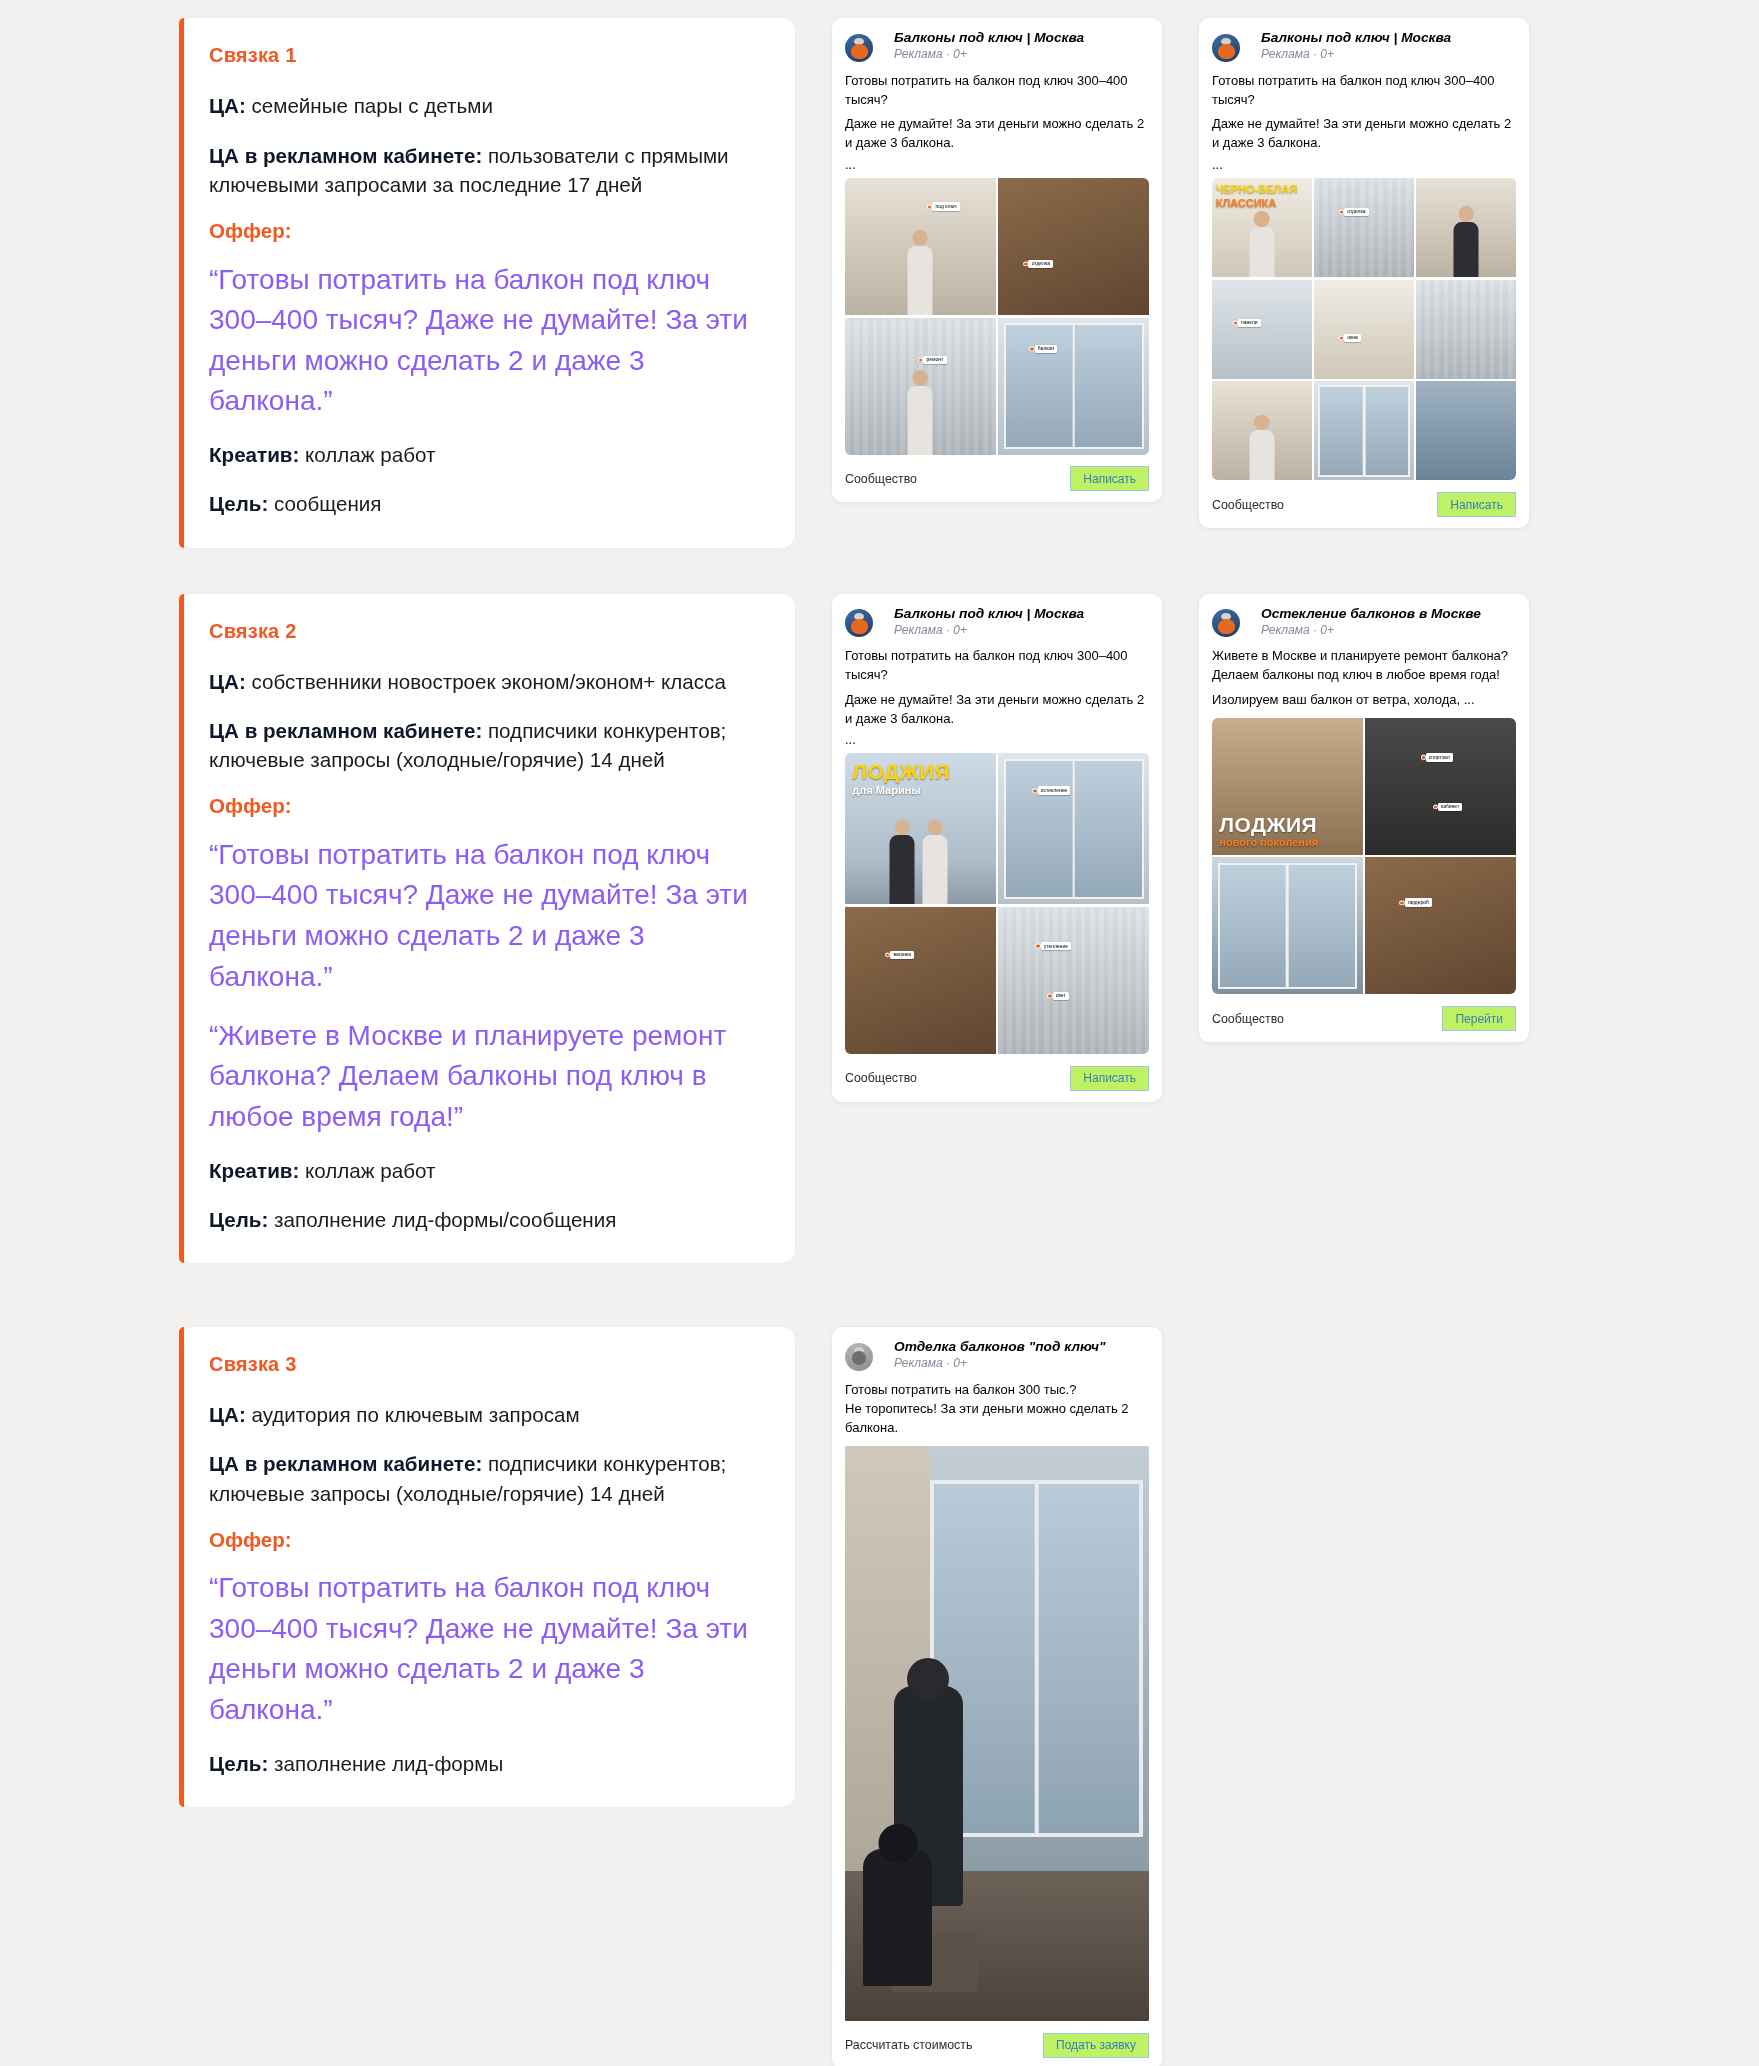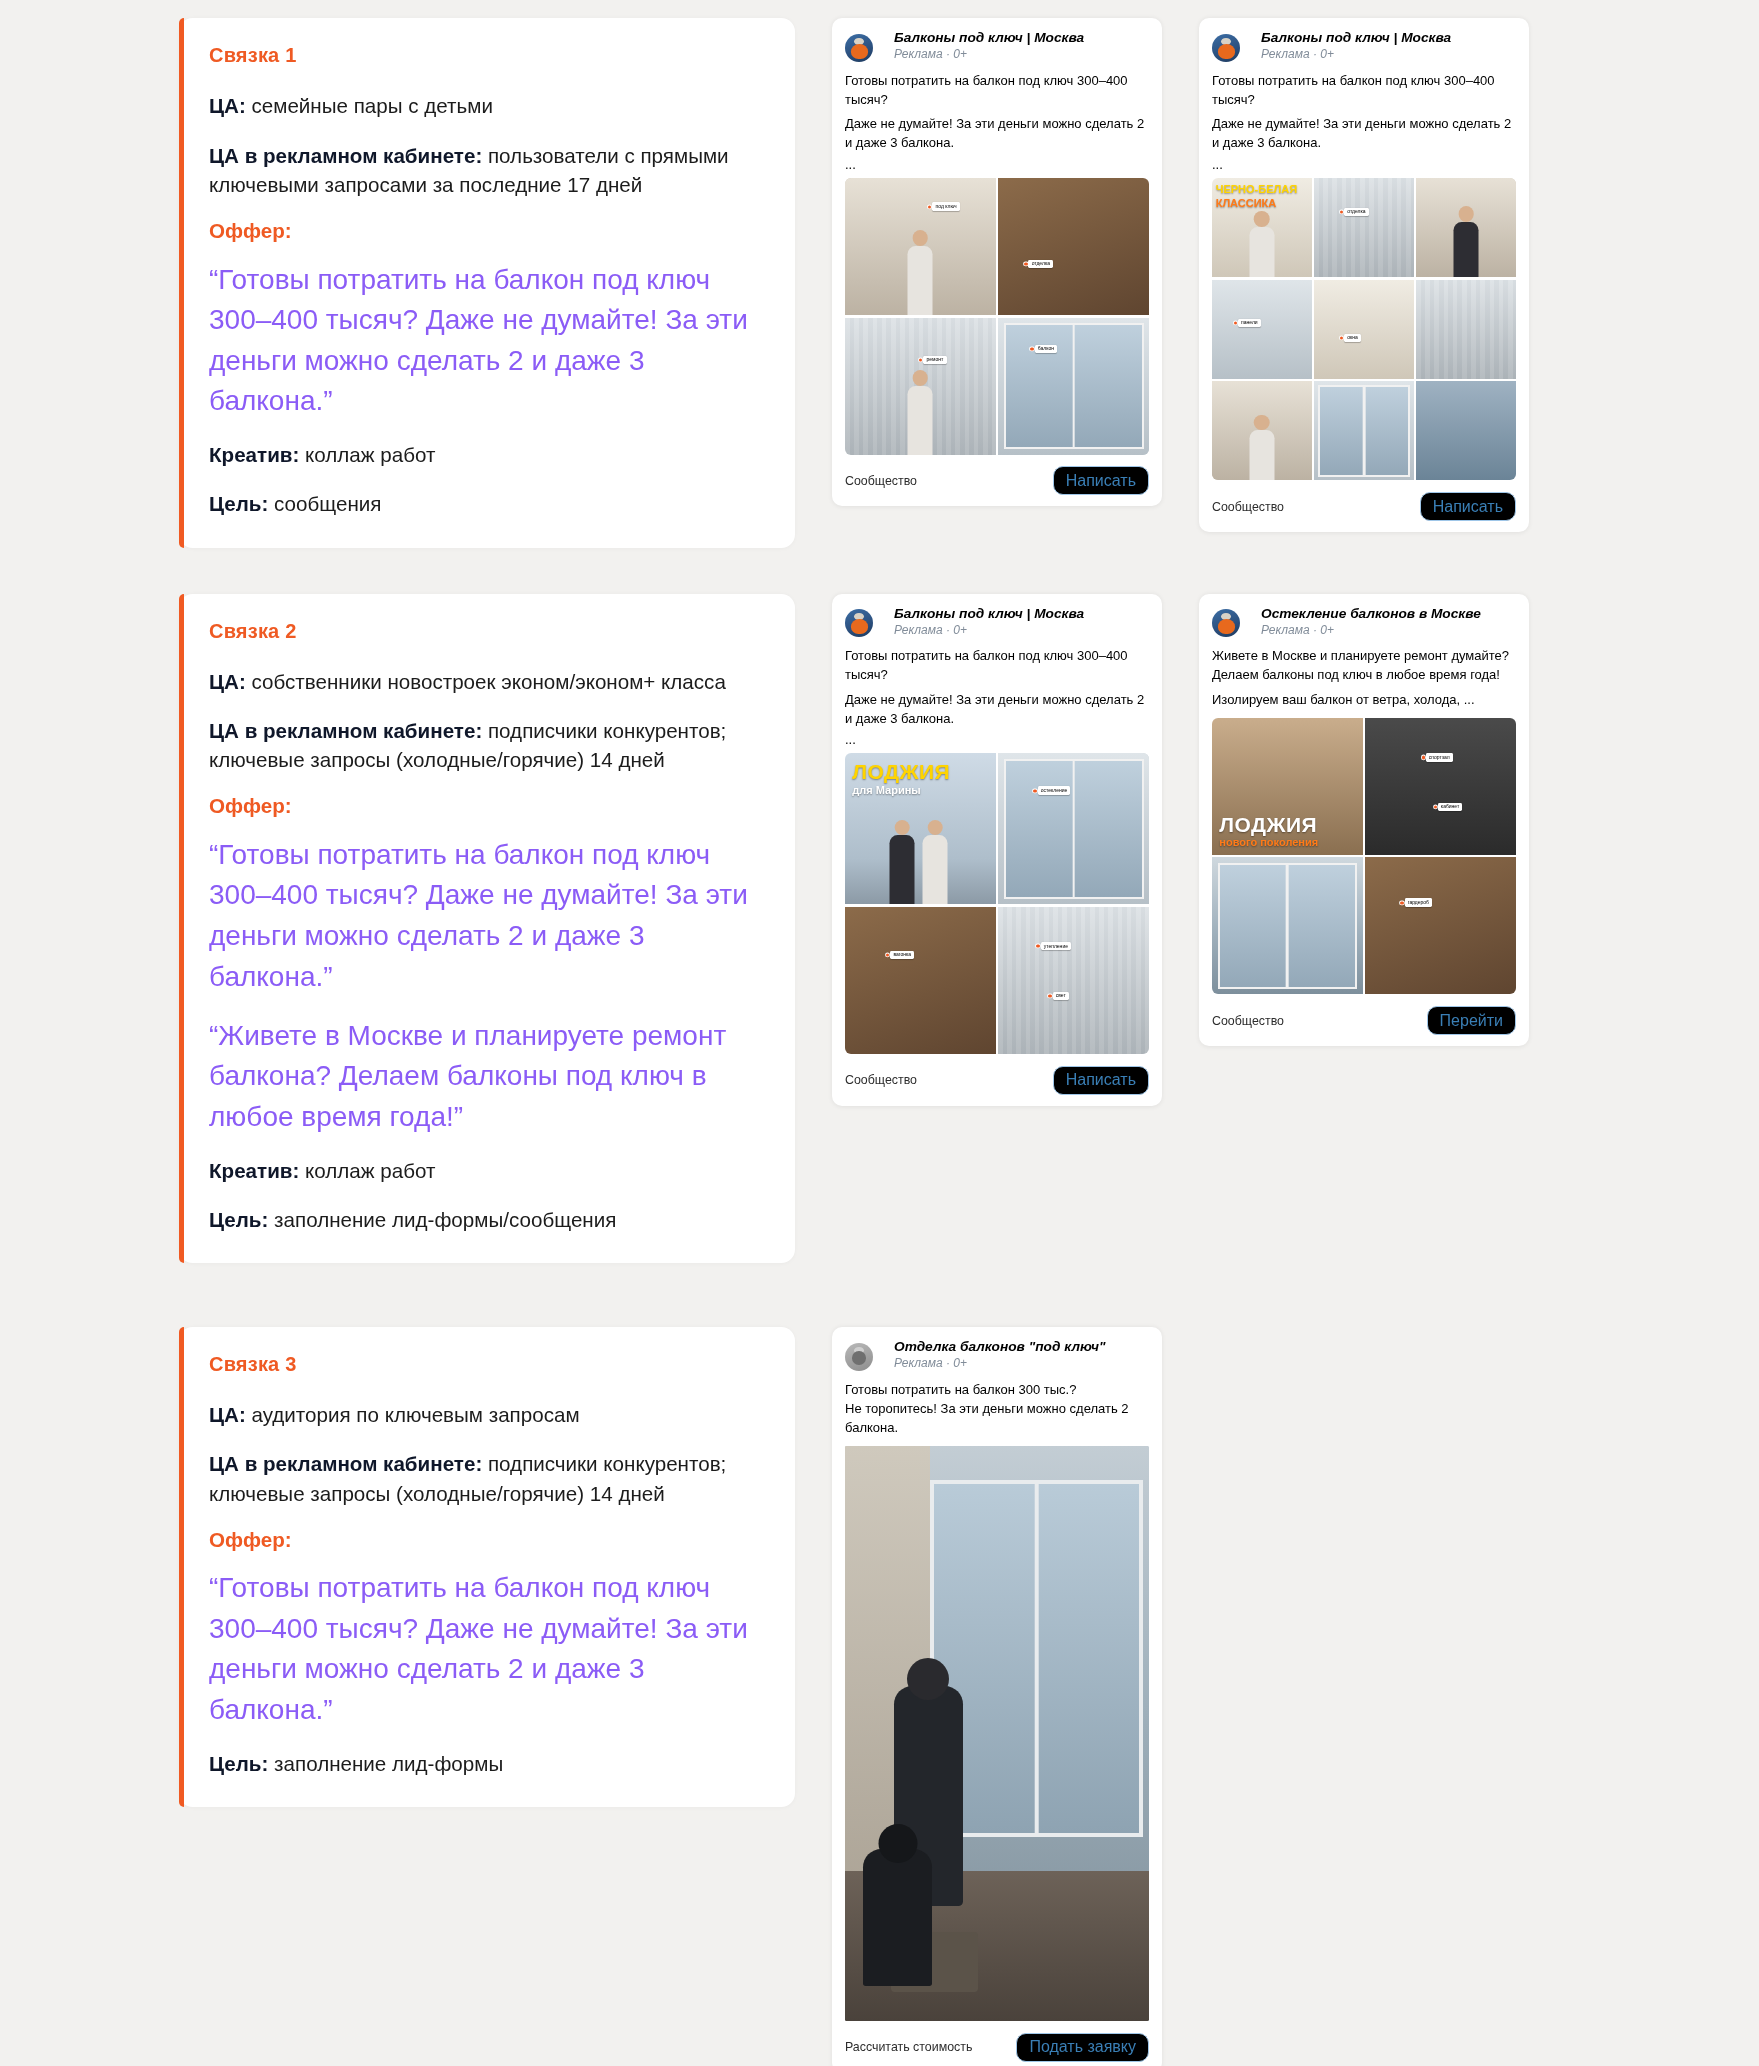--- a/index.html
+++ b/index.html
@@ -203,24 +203,24 @@
   .ovl-orange { color: #ff7a18; }
 
   .ad-foot {
     display: flex; align-items: center; justify-content: space-between;
     padding-top: 2.7px;
   }
   .ad-foot-label { font-size: 12.4px; color: #2c2c2c; }
   .ad-btn {
     border: 0.5px solid #9fc6e8;
     color: #3a7fb6;
-    background: #000000;
-    border-radius: 10px;
+    background: #bef264;
+    border-radius: 0;
     padding: 5.5px 12px;
-    font-size: 16px;
+    font-size: 12px;
     line-height: 1;
     white-space: nowrap;
   }
 
   
   .video-media {
     width: 100%; height: 575px; position: relative; overflow: hidden;
     background: linear-gradient(180deg,#c3cdd4 0%,#9fb0bb 45%,#7b8b96 100%);
     border-radius: 1.4px; margin-bottom: 9.2px;
   }
@@ -484,21 +484,21 @@
         <div class="ad-head">
           <div class="ad-avatar">
               <div class="av-top"></div>
               <div class="av-blob"></div>
             </div>
           <div class="ad-names">
             <div class="ad-title">Остекление балконов в Москве</div>
             <div class="ad-sub">Реклама · 0+</div>
           </div>
         </div>
-        <div class="ad-text">Живете в Москве и планируете ремонт думайте?
+        <div class="ad-text">Живете в Москве и планируете ремонт балкона?
 Делаем балконы под ключ в любое время года!</div>
         <div class="ad-text ad-text-2">Изолируем ваш балкон от ветра, холода, ...</div>
 
         <div class="ad-media">
           <div class="collage c-lodge">
             <div class="cell ph-h">
               <div class="ovl-title" style="top:auto; bottom:6.4px;">
                 <span class="big" style="color:#ffffff;">ЛОДЖИЯ</span>
                 <span class="small ovl-orange">нового поколения</span>
               </div>

